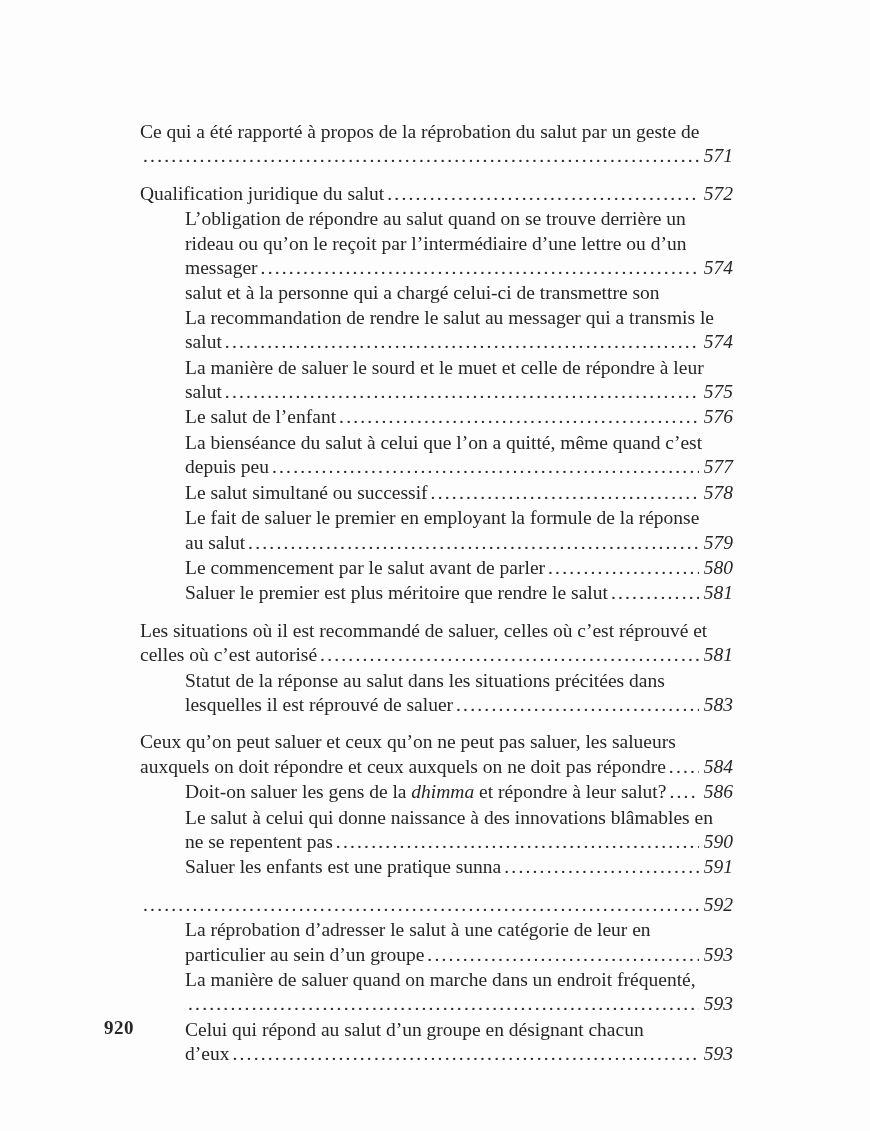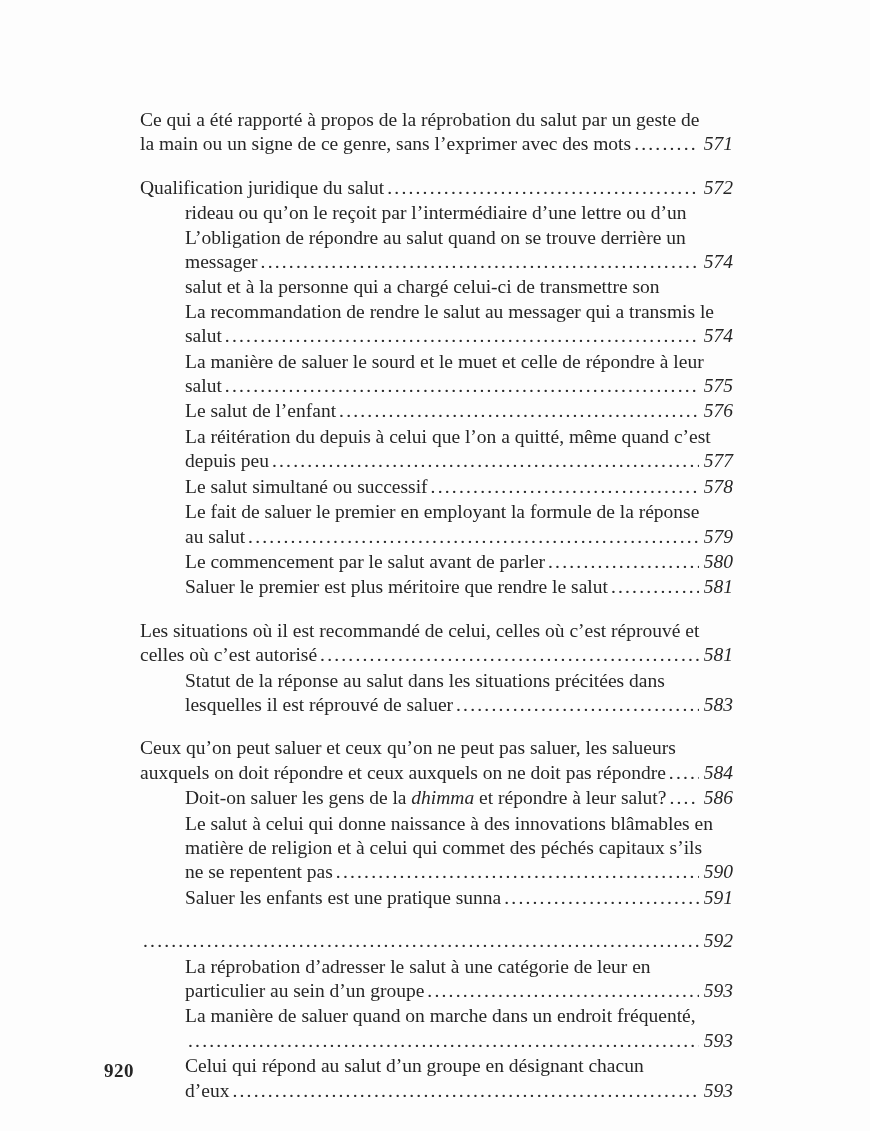--- a/index.html
+++ b/index.html
@@ -20,22 +20,22 @@
     position: absolute;
     left: 140px;
     top: 108px;
     width: 593px;
     font-size: 19.5px;
     line-height: 24.4px;
   }
   .entry {
     margin: 1px 0;
   }
-  .entry.l1 { margin-top: 19px; }
-  .entry:first-child { margin-top: 0; }
+  .entry.l1 { margin-top: 13px; }
+  .entry:first-child { margin-top: 12px; }
   .entry.l2 { padding-left: 45px; }
   .line { display: block; }
   .line.last {
     display: flex;
     align-items: baseline;
   }
   .line.last .txt { flex: 0 0 auto; white-space: pre; }
   .dots {
     flex: 1 1 auto;
     overflow: hidden;
@@ -46,50 +46,49 @@
     color: #2c2c2c;
   }
   .pg {
     flex: 0 0 auto;
     text-align: right;
     font-style: italic;
   }
   .folio {
     position: absolute;
     left: 104px;
-    top: 1060px;
+    top: 1017px;
     font-size: 19px;
     font-weight: bold;
     letter-spacing: 0.5px;
   }
   i { }
 </style>
 </head>
 <body>
 
 <div class="page">
   <div class="toc" id="toc">
       <div class="entry l1">
         <div class="line">Ce qui a été rapporté à propos de la réprobation du salut par un geste de</div>
         <div class="line last">
-          <span class="txt">la main ou un signe de ce genre, sans l’exprimer avec des mots</span>
           <span class="dots">................................................................................................................................................................</span>
           <span class="pg">571</span>
         </div>
       </div>
       <div class="entry l1">
         <div class="line last">
           <span class="txt">Qualification juridique du salut</span>
           <span class="dots">................................................................................................................................................................</span>
           <span class="pg">572</span>
         </div>
       </div>
       <div class="entry l2">
+        <div class="line">L’obligation de répondre au salut quand on se trouve derrière un</div>
         <div class="line">rideau ou qu’on le reçoit par l’intermédiaire d’une lettre ou d’un</div>
-        <div class="line">L’obligation de répondre au salut quand on se trouve derrière un</div>
         <div class="line last">
           <span class="txt">messager</span>
           <span class="dots">................................................................................................................................................................</span>
           <span class="pg">574</span>
         </div>
       </div>
       <div class="entry l2">
         <div class="line">salut et à la personne qui a chargé celui-ci de transmettre son</div>
         <div class="line">La recommandation de rendre le salut au messager qui a transmis le</div>
         <div class="line last">
@@ -107,21 +106,21 @@
         </div>
       </div>
       <div class="entry l2">
         <div class="line last">
           <span class="txt">Le salut de l’enfant</span>
           <span class="dots">................................................................................................................................................................</span>
           <span class="pg">576</span>
         </div>
       </div>
       <div class="entry l2">
-        <div class="line">La réitération du depuis à celui que l’on a quitté, même quand c’est</div>
+        <div class="line">La bienséance du salut à celui que l’on a quitté, même quand c’est</div>
         <div class="line last">
           <span class="txt">depuis peu</span>
           <span class="dots">................................................................................................................................................................</span>
           <span class="pg">577</span>
         </div>
       </div>
       <div class="entry l2">
         <div class="line last">
           <span class="txt">Le salut simultané ou successif</span>
           <span class="dots">................................................................................................................................................................</span>
@@ -144,21 +143,21 @@
         </div>
       </div>
       <div class="entry l2">
         <div class="line last">
           <span class="txt">Saluer le premier est plus méritoire que rendre le salut</span>
           <span class="dots">................................................................................................................................................................</span>
           <span class="pg">581</span>
         </div>
       </div>
       <div class="entry l1">
-        <div class="line">Les situations où il est recommandé de celui, celles où c’est réprouvé et</div>
+        <div class="line">Les situations où il est recommandé de saluer, celles où c’est réprouvé et</div>
         <div class="line last">
           <span class="txt">celles où c’est autorisé</span>
           <span class="dots">................................................................................................................................................................</span>
           <span class="pg">581</span>
         </div>
       </div>
       <div class="entry l2">
         <div class="line">Statut de la réponse au salut dans les situations précitées dans</div>
         <div class="line last">
           <span class="txt">lesquelles il est réprouvé de saluer</span>
@@ -176,21 +175,20 @@
       </div>
       <div class="entry l2">
         <div class="line last">
           <span class="txt">Doit-on saluer les gens de la <i>dhimma</i> et répondre à leur salut?</span>
           <span class="dots">................................................................................................................................................................</span>
           <span class="pg">586</span>
         </div>
       </div>
       <div class="entry l2">
         <div class="line">Le salut à celui qui donne naissance à des innovations blâmables en</div>
-        <div class="line">matière de religion et à celui qui commet des péchés capitaux s’ils</div>
         <div class="line last">
           <span class="txt">ne se repentent pas</span>
           <span class="dots">................................................................................................................................................................</span>
           <span class="pg">590</span>
         </div>
       </div>
       <div class="entry l2">
         <div class="line last">
           <span class="txt">Saluer les enfants est une pratique sunna</span>
           <span class="dots">................................................................................................................................................................</span>

